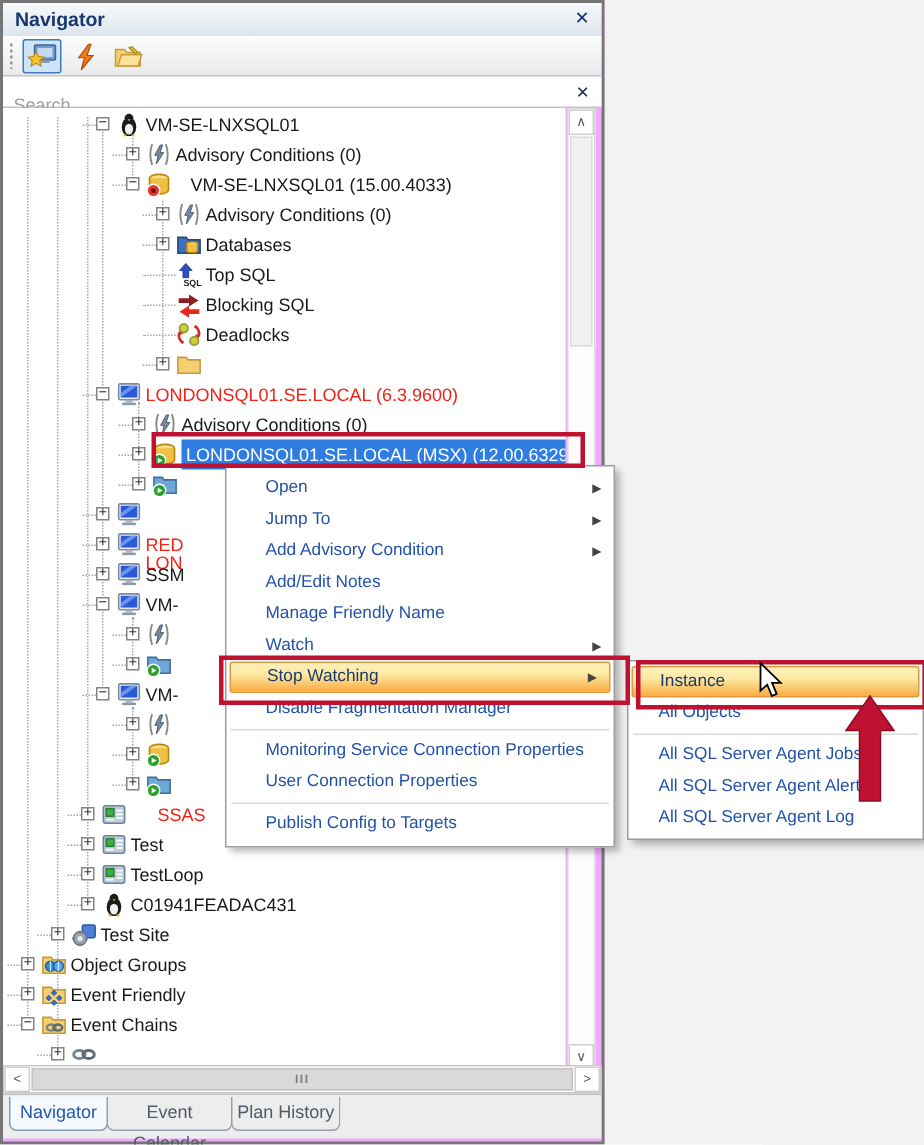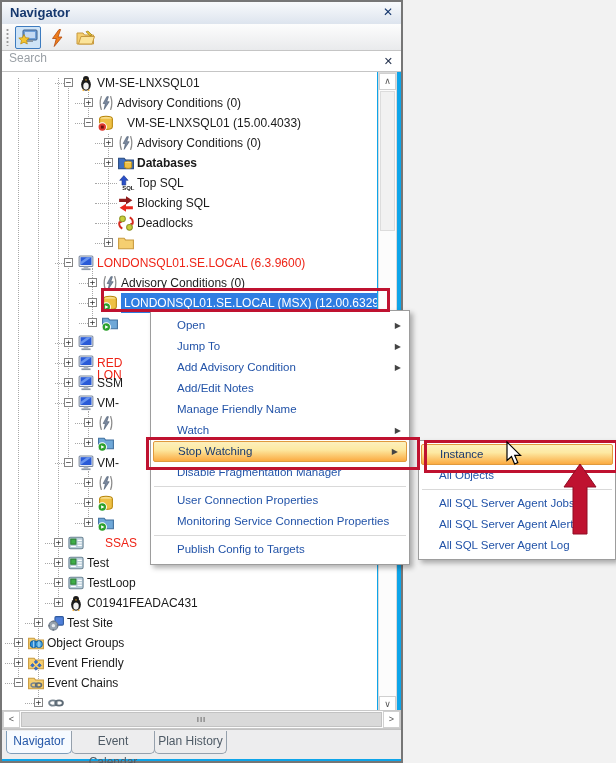--- a/index.html
+++ b/index.html
@@ -4,21 +4,21 @@
 <style>
   html,body{margin:0;padding:0;}
   body{
     width:616px;height:763px;position:relative;overflow:hidden;
     background:#f2f2f2;
     font-family:"Liberation Sans","DejaVu Sans",sans-serif;
     -webkit-font-smoothing:antialiased;
   }
   #panel{
     position:absolute;left:0;top:0;width:403px;height:763px;
-    background:#0ea5e9;border:2px solid #767676;box-sizing:border-box;
+    background:#f0abfc;border:2px solid #767676;box-sizing:border-box;
   }
   
   #titlebar{
     position:absolute;left:0;top:0;right:0;height:22px;
     background:linear-gradient(#f8fafc,#dde4ee);
     border-bottom:1px solid #c2cbd8;
   }
   #title-text{position:absolute;left:8px;top:3px;font-size:13px;font-weight:bold;color:#16386e;}
   #title-close{position:absolute;right:8px;top:3px;font-size:12px;font-weight:bold;color:#16386e;cursor:default;}
   
@@ -31,21 +31,21 @@
     background-image:radial-gradient(circle,#9a9a9a 1px,transparent 1.2px);
     background-size:3px 4px;background-repeat:repeat-y;}
   .tb-btn{position:absolute;top:2px;width:24px;height:21px;border:1px solid transparent;border-radius:2px;text-align:center;}
   .tb-btn svg{margin-top:1px;}
   .tb-btn.active{background:#cfe4f7;border-color:#3d7bbf;}
   
   #searchrow{
     position:absolute;left:0;top:48px;right:0;height:22px;
     background:#fff;border:1px solid #c5c5c5;border-left:none;border-right:none;box-sizing:border-box;
   }
-  #search-ph{position:absolute;left:7px;top:0;font-size:12px;color:#9aa0a6;}
+  #search-ph{position:absolute;left:7px;top:12px;font-size:12px;color:#9aa0a6;}
   #search-clear{position:absolute;right:8px;top:4px;font-size:11px;font-weight:bold;color:#22304c;}
   
   #tree{position:absolute;left:0;top:70px;width:375px;height:641px;overflow:hidden;background:#fff;}
   .vline{position:absolute;width:0;border-left:1px dotted #a8a8a8;z-index:1;}
   .tree-row{position:absolute;left:0;height:20px;width:100%;line-height:20px;font-size:12px;color:#1a1a1a;z-index:2;white-space:nowrap;}
   .tree-row .stub{position:absolute;top:10px;height:0;border-top:1px dotted #a8a8a8;}
   .exp{
     position:absolute;top:5px;width:9px;height:9px;background:#fff;border:1px solid #848484;
     font-size:9px;line-height:7px;text-align:center;color:#333;box-sizing:border-box;font-family:"DejaVu Sans Mono",monospace;
   }
@@ -182,21 +182,21 @@
         <span class="t-label" style="left: 135px;">Advisory Conditions (0)</span>
       </div>
       <div class="tree-row" style="top: 81px;">
         <span class="stub" style="left: 93px; width: 9px;"></span>
         <div class="exp" style="left: 102px;">+</div>
         <span class="t-icon" style="left: 115px;"><svg width="18" height="18" viewBox="0 0 17 17">
             <path d="M1.5 14 V4 h5.2 l1.3 1.6 h7.5 V14 Z" fill="#3f6fc0" stroke="#27497e"></path>
             <ellipse cx="10.5" cy="8.2" rx="3.4" ry="1.4" fill="#f7dd8a" stroke="#b8860b" stroke-width=".8"></ellipse>
             <path d="M7.1 8.2 v4 a3.4 1.4 0 0 0 6.8 0 v-4" fill="#eec045" stroke="#b8860b" stroke-width=".8"></path>
           </svg></span>
-        <span class="t-label" style="left: 135px; font-weight: bold;">Databases</span>
+        <span class="t-label" style="left: 135px;">Databases</span>
       </div>
       <div class="tree-row" style="top: 121px;">
         <span class="stub" style="left: 93px; width: 22px;"></span>
         <span class="t-icon" style="left: 115px;"><svg width="18" height="18" viewBox="0 0 17 17">
             <path d="M2 4.5 h6.5 V2.2 L14.5 6 8.5 9.8 V7.5 H2 Z" fill="#8f1d1d"></path>
             <path d="M15 11.5 h-6.5 V9.2 L2.5 13 8.5 16.8 v-2.3 H15 Z" fill="#e8281e"></path>
           </svg></span>
         <span class="t-label" style="left: 135px;">Blocking SQL</span>
       </div>
       <div class="tree-row" style="top: 101px;">
@@ -494,22 +494,22 @@
 <div id="ctx-menu" class="menu">
     <div class="mi"><span>Open</span><span class="arrow">▶</span></div>
     <div class="mi"><span>Jump To</span><span class="arrow">▶</span></div>
     <div class="mi"><span>Add Advisory Condition</span><span class="arrow">▶</span></div>
     <div class="mi"><span>Add/Edit Notes</span></div>
     <div class="mi"><span>Manage Friendly Name</span></div>
     <div class="mi"><span>Watch</span><span class="arrow">▶</span></div>
     <div class="mi hl"><span>Stop Watching</span><span class="arrow">▶</span></div>
     <div class="mi"><span>Disable Fragmentation Manager</span></div>
     <div class="msep"></div>
+    <div class="mi"><span>Monitoring Service Connection Properties</span></div>
     <div class="mi"><span>User Connection Properties</span></div>
-    <div class="mi"><span>Monitoring Service Connection Properties</span></div>
     <div class="msep"></div>
     <div class="mi"><span>Publish Config to Targets</span></div>
   </div>
 <div id="sub-menu" class="menu">
     <div class="mi hl"><span>Instance</span></div>
     <div class="mi"><span>All Objects</span></div>
     <div class="msep"></div>
     <div class="mi"><span>All SQL Server Agent Jobs</span></div>
     <div class="mi"><span>All SQL Server Agent Alerts</span></div>
     <div class="mi"><span>All SQL Server Agent Log</span></div>

